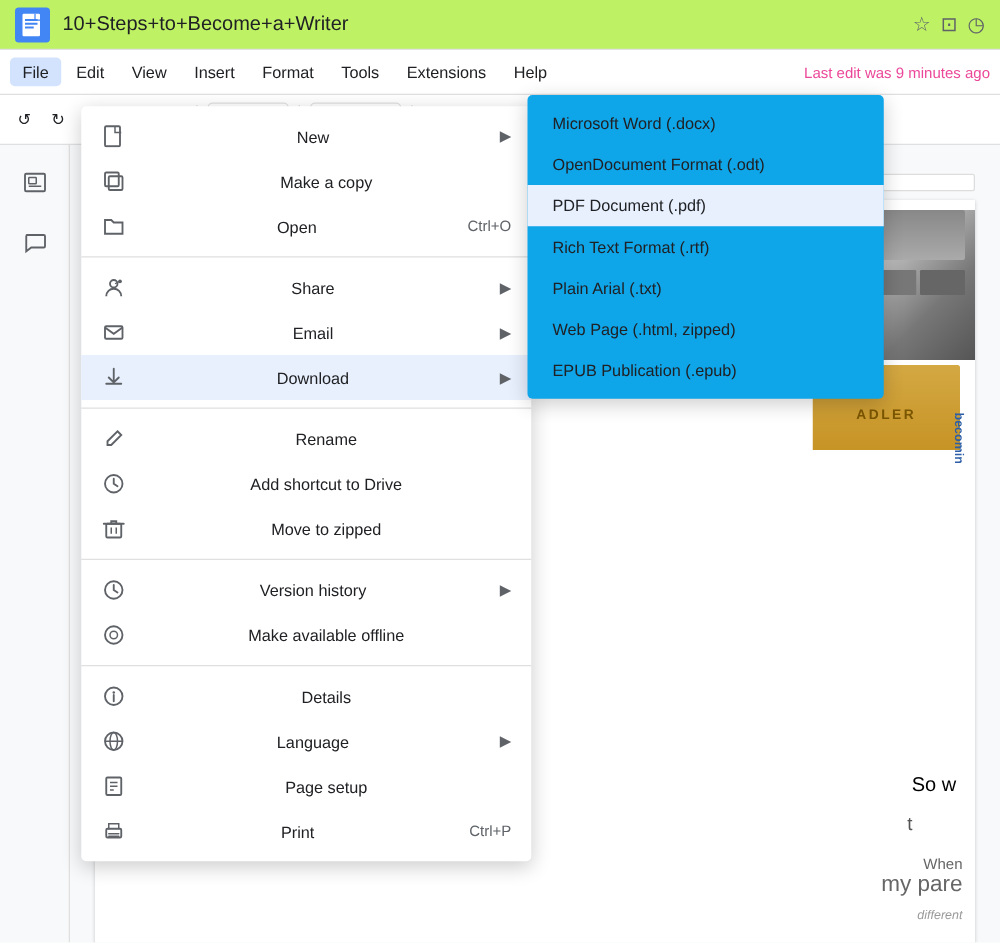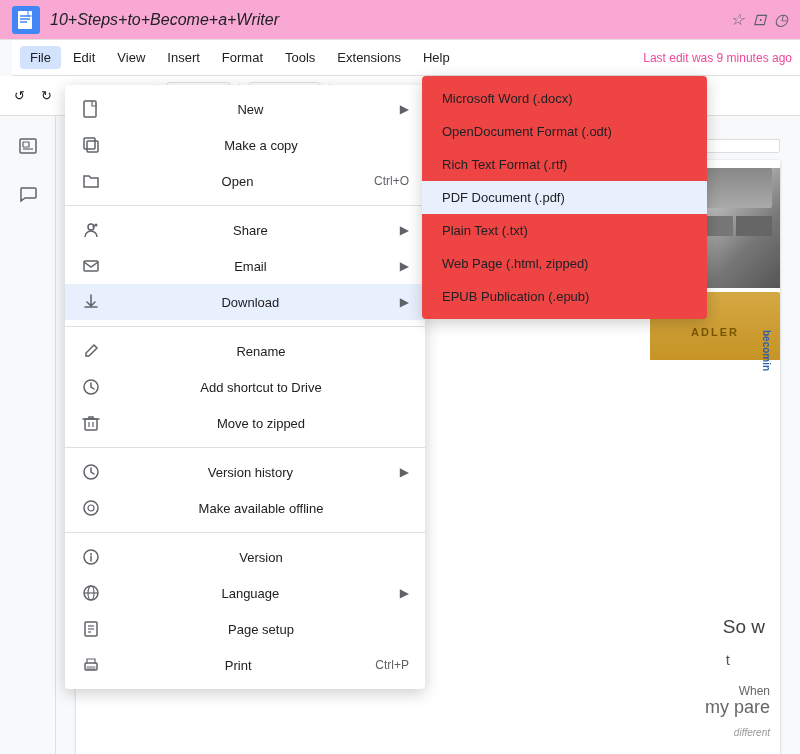--- a/index.html
+++ b/index.html
@@ -8,28 +8,27 @@
       font-size: 14px;
       background: #f8f9fa;
       width: 800px;
       height: 754px;
       overflow: hidden;
       position: relative;
     }
 
     
     .title-bar {
-      background: #f9a8d4;
+      background: #bef264;
       height: 40px;
       display: flex;
       align-items: center;
       padding: 0 12px;
       gap: 10px;
       border-bottom: 1px solid #e0e0e0;
-      font-style: italic;
     }
     .doc-icon {
       width: 28px;
       height: 28px;
       background: #4285f4;
       border-radius: 3px;
       display: flex;
       align-items: center;
       justify-content: center;
       color: white;
@@ -56,21 +55,20 @@
 
     
     .menu-bar {
       background: #fff;
       height: 36px;
       display: flex;
       align-items: center;
       padding: 0 8px;
       gap: 2px;
       border-bottom: 1px solid #e0e0e0;
-      margin-left: 12px;
     }
     .menu-item {
       padding: 4px 10px;
       border-radius: 4px;
       cursor: pointer;
       color: #202124;
       font-size: 13px;
     }
     .menu-item:hover, .menu-item.active {
       background: #e8eaed;
@@ -243,21 +241,21 @@
     .dropdown-arrow {
       color: #5f6368;
       font-size: 12px;
     }
 
     
     .download-submenu {
       position: absolute;
       top: 76px;
       left: 422px;
-      background: #ef4444;
+      background: #0ea5e9;
       border-radius: 4px;
       box-shadow: 0 4px 16px rgba(0,0,0,0.2);
       width: 285px;
       z-index: 101;
       padding: 6px 0;
     }
     .submenu-item {
       display: flex;
       align-items: center;
       padding: 9px 20px;
@@ -357,23 +355,23 @@
 
       <div style="position:absolute;right:0;top:0;width:130px;height:200px;overflow:hidden;">
         <div style="width:130px;height:120px;background:linear-gradient(135deg,#999 0%,#bbb 40%,#777 70%,#555 100%);margin-bottom:4px;">
           <div style="margin:8px;height:40px;background:linear-gradient(180deg,#888,#aaa);border-radius:2px;"></div>
           <div style="margin:8px 8px 0;height:20px;display:flex;gap:3px;">
             <div style="flex:1;background:#666;border-radius:1px;"></div>
             <div style="flex:1;background:#777;border-radius:1px;"></div>
             <div style="flex:1;background:#666;border-radius:1px;"></div>
           </div>
         </div>
-        <div style="width:130px;height:80px;background:linear-gradient(180deg,#d4a843,#c49020);border-radius:2px;display:flex;align-items:center;justify-content:center;color:#7a5500;font-size:11px;font-weight:bold;letter-spacing:2px;">ADLER</div>
+        <div style="width:118px;height:80px;background:linear-gradient(180deg,#d4a843,#c49020);border-radius:2px;display:flex;align-items:center;justify-content:center;color:#7a5500;font-size:11px;font-weight:bold;letter-spacing:2px;">ADLER</div>
       </div>
-      <div style="position:absolute;bottom:120px;right:15px;font-size:19px;font-weight:500;color:#404040;">So w</div>
+      <div style="position:absolute;bottom:120px;right:15px;font-size:16px;font-weight:500;color:#000000;">So w</div>
       <div style="position:absolute;bottom:90px;right:50px;font-size:15px;color:#555;">t</div>
       <div style="position:absolute;bottom:60px;right:10px;font-size:12px;color:#666;">When</div>
       <div style="position:absolute;bottom:40px;right:10px;font-size:18px;color:#666;">my pare</div>
       <div style="position:absolute;bottom:20px;right:10px;font-size:10px;color:#999;font-style:italic;">different</div>
 
       <div style="position:absolute;right:8px;top:170px;font-size:10px;font-weight:bold;color:#2c5fa8;writing-mode:vertical-lr;">becomin</div>
     </div>
   </div>
 </div>
 
@@ -507,21 +505,21 @@
   <div class="menu-divider"></div>
 
   <div class="dropdown-item">
     <span class="dropdown-icon">
       <svg width="18" height="18" viewBox="0 0 18 18" fill="none">
         <circle cx="9" cy="9" r="7" stroke="#5f6368" stroke-width="1.5"></circle>
         <circle cx="9" cy="6" r="1" fill="#5f6368"></circle>
         <line x1="9" y1="8" x2="9" y2="13" stroke="#5f6368" stroke-width="1.5" stroke-linecap="round"></line>
       </svg>
     </span>
-    <span class="dropdown-label">Version</span>
+    <span class="dropdown-label">Details</span>
   </div>
 
   <div class="dropdown-item">
     <span class="dropdown-icon">
       <svg width="18" height="18" viewBox="0 0 18 18" fill="none">
         <circle cx="9" cy="9" r="7" stroke="#5f6368" stroke-width="1.5"></circle>
         <ellipse cx="9" cy="9" rx="3" ry="7" stroke="#5f6368" stroke-width="1.2"></ellipse>
         <line x1="2" y1="9" x2="16" y2="9" stroke="#5f6368" stroke-width="1.2"></line>
       </svg>
     </span>
@@ -554,28 +552,28 @@
 
 </div>
 
 <div class="download-submenu">
   <div class="submenu-item">
     <span>Microsoft Word (.docx)</span>
   </div>
   <div class="submenu-item">
     <span>OpenDocument Format (.odt)</span>
   </div>
+  <div class="submenu-item highlighted">
+    <span>PDF Document (.pdf)</span>
+  </div>
   <div class="submenu-item">
     <span>Rich Text Format (.rtf)</span>
   </div>
-  <div class="submenu-item highlighted">
-    <span>PDF Document (.pdf)</span>
-  </div>
   <div class="submenu-item">
-    <span>Plain Text (.txt)</span>
+    <span>Plain Arial (.txt)</span>
   </div>
   <div class="submenu-item">
     <span>Web Page (.html, zipped)</span>
   </div>
   <div class="submenu-item">
     <span>EPUB Publication (.epub)</span>
   </div>
 </div>
 
 </body></html>

